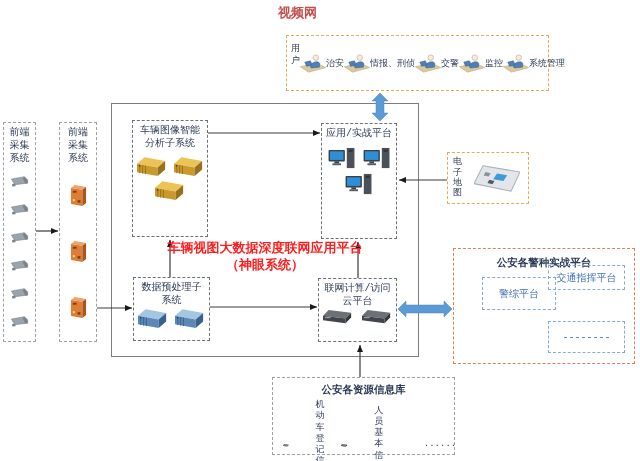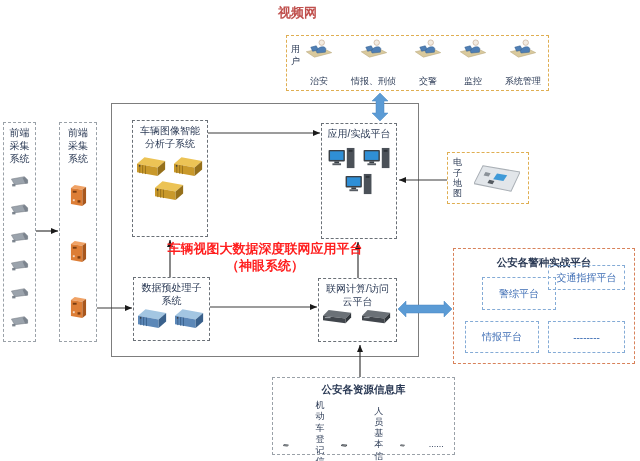--- a/index.html
+++ b/index.html
@@ -1,27 +1,27 @@
 <!DOCTYPE html>
 <html><head>
 <meta charset="utf-8">
 <style>
   html,body{margin:0;padding:0;background:#fff;}
   .canvas{
     position:relative;width:640px;height:461px;background:#ffffff;
-    font-family:Liberation Sans, sans-serif;color:#2b3a55;overflow:hidden;
+    font-family:Liberation Mono, monospace;color:#2b3a55;overflow:hidden;
   }
   
   .net-title{position:absolute;left:278px;top:4px;font-size:13px;font-weight:bold;color:#c0504d;}
   
   .users-box{position:absolute;left:286px;top:35px;width:263px;height:56px;
     border:1px dashed #dfae52;display:flex;box-sizing:border-box;}
   .users-vlabel{width:15px;padding:7px 0 0 4px;font-size:9px;line-height:1.35;}
   .roles{flex:1;display:flex;justify-content:space-between;padding:3px 7px 2px 0;}
-  .role{display:flex;flex-direction:column;align-items:center;justify-content:space-between;}
+  .role{display:flex;flex-direction:row;align-items:center;justify-content:space-between;}
   .role svg{width:26px;height:20px;}
   .role-label{font-size:9px;white-space:nowrap;}
   
   .front-col{position:absolute;border:1px dashed #9aa1a8;box-sizing:border-box;
     display:flex;flex-direction:column;align-items:center;}
   .col1{left:3px;top:122px;width:33px;height:220px;}
   .col2{left:59px;top:122px;width:38px;height:220px;}
   .col-label{font-size:10px;line-height:1.3;width:22px;text-align:center;margin-top:3px;}
   .col-icons{flex:1;display:flex;flex-direction:column;justify-content:space-around;align-items:center;width:100%;padding:2px 0 5px;}
   .col1 .col-icons svg{width:23px;height:13px;}
@@ -277,21 +277,20 @@
     <div class="emap-vlabel">电子地图</div>
     <svg>
         <use href="#icon-map"></use>
       </svg>
   </div>
 
   <div class="police-box">
     <div class="police-title">公安各警种实战平台</div>
     <div class="police-item pi-1">警综平台</div>
     <div class="police-item pi-2">交通指挥平台</div>
-    <div class="police-item pi-3">情报平台</div>
     <div class="police-item pi-4">--------</div>
   </div>
 
   <div class="resource-box">
     <div class="resource-title">公安各资源信息库</div>
     <div class="resource-items">
       <div class="resource-item">
         <svg>
             <use href="#icon-flat"></use>
           </svg>

